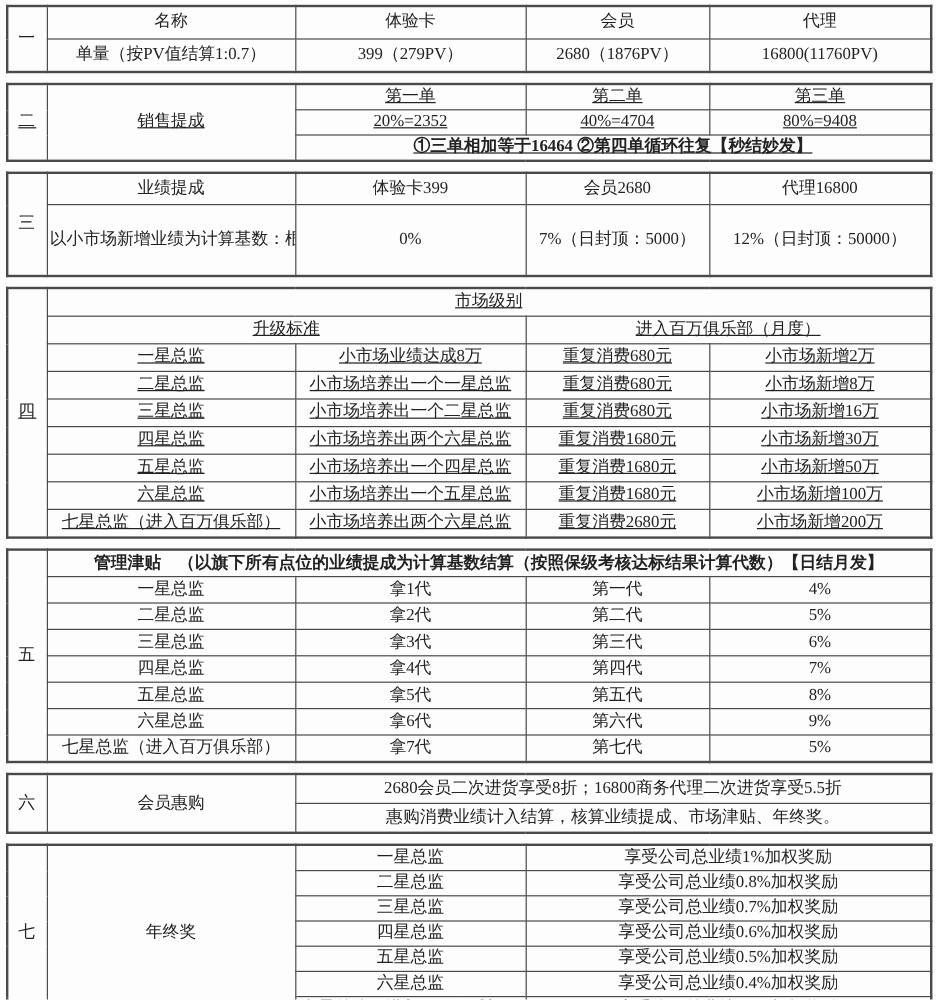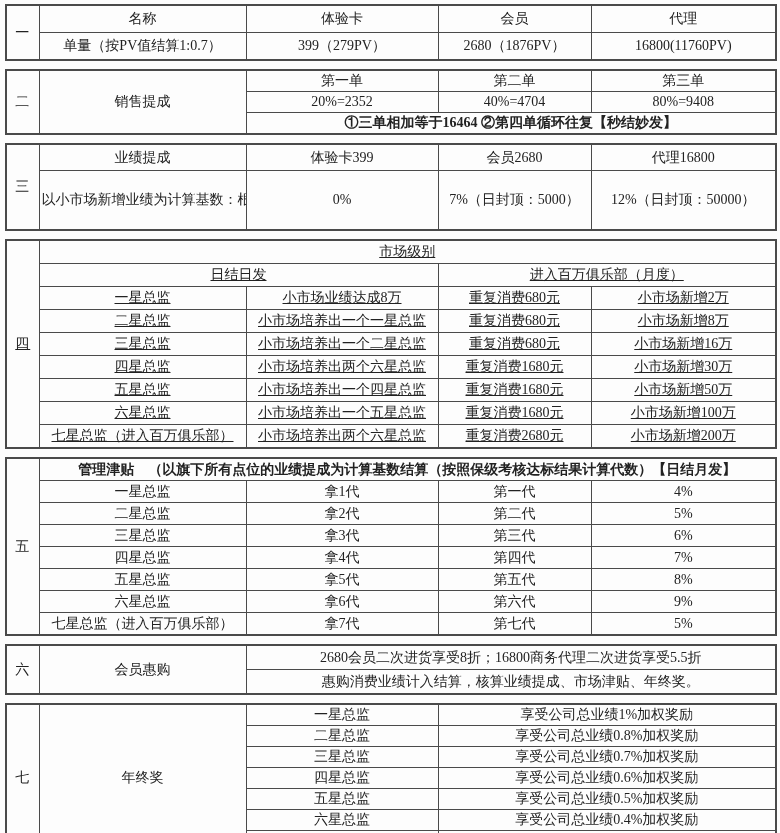--- a/index.html
+++ b/index.html
@@ -39,21 +39,21 @@
   }
   td.wrap {
     white-space: normal;
     line-height: 1.3;
     font-size: 13.5px;
     padding: 2px 4px;
   }
   td.bold { font-weight: bold; }
   
   .t1 td { height: 24px; }
-  .t2 td { height: 18px; }
+  .t2 td { height: 18px; text-decoration: underline; }
   .t3 tr.r1 td { height: 23px; }
   .t3 tr.r2 td { height: 56px; }
   .t4 td { height: 20px; text-decoration: underline; }
   .t5 td { height: 19px; }
   .t6 td { height: 21px; }
   .t7 td { height: 18px; }
 </style>
 </head>
 <body>
 
@@ -143,21 +143,21 @@
         <col style="width:192px">
         <col style="width:153px">
         <col style="width:185px">
       </colgroup>
     <tbody>
         <tr>
       <td class="num" rowspan="9">四</td>
       <td colspan="4">市场级别</td>
     </tr>
     <tr>
-      <td colspan="2">日结日发</td>
+      <td colspan="2">升级标准</td>
       <td colspan="2">进入百万俱乐部（月度）</td>
     </tr>
     <tr>
       <td>一星总监</td>
       <td>小市场业绩达成8万</td>
       <td>重复消费680元</td>
       <td>小市场新增2万</td>
     </tr>
     <tr>
       <td>二星总监</td>

